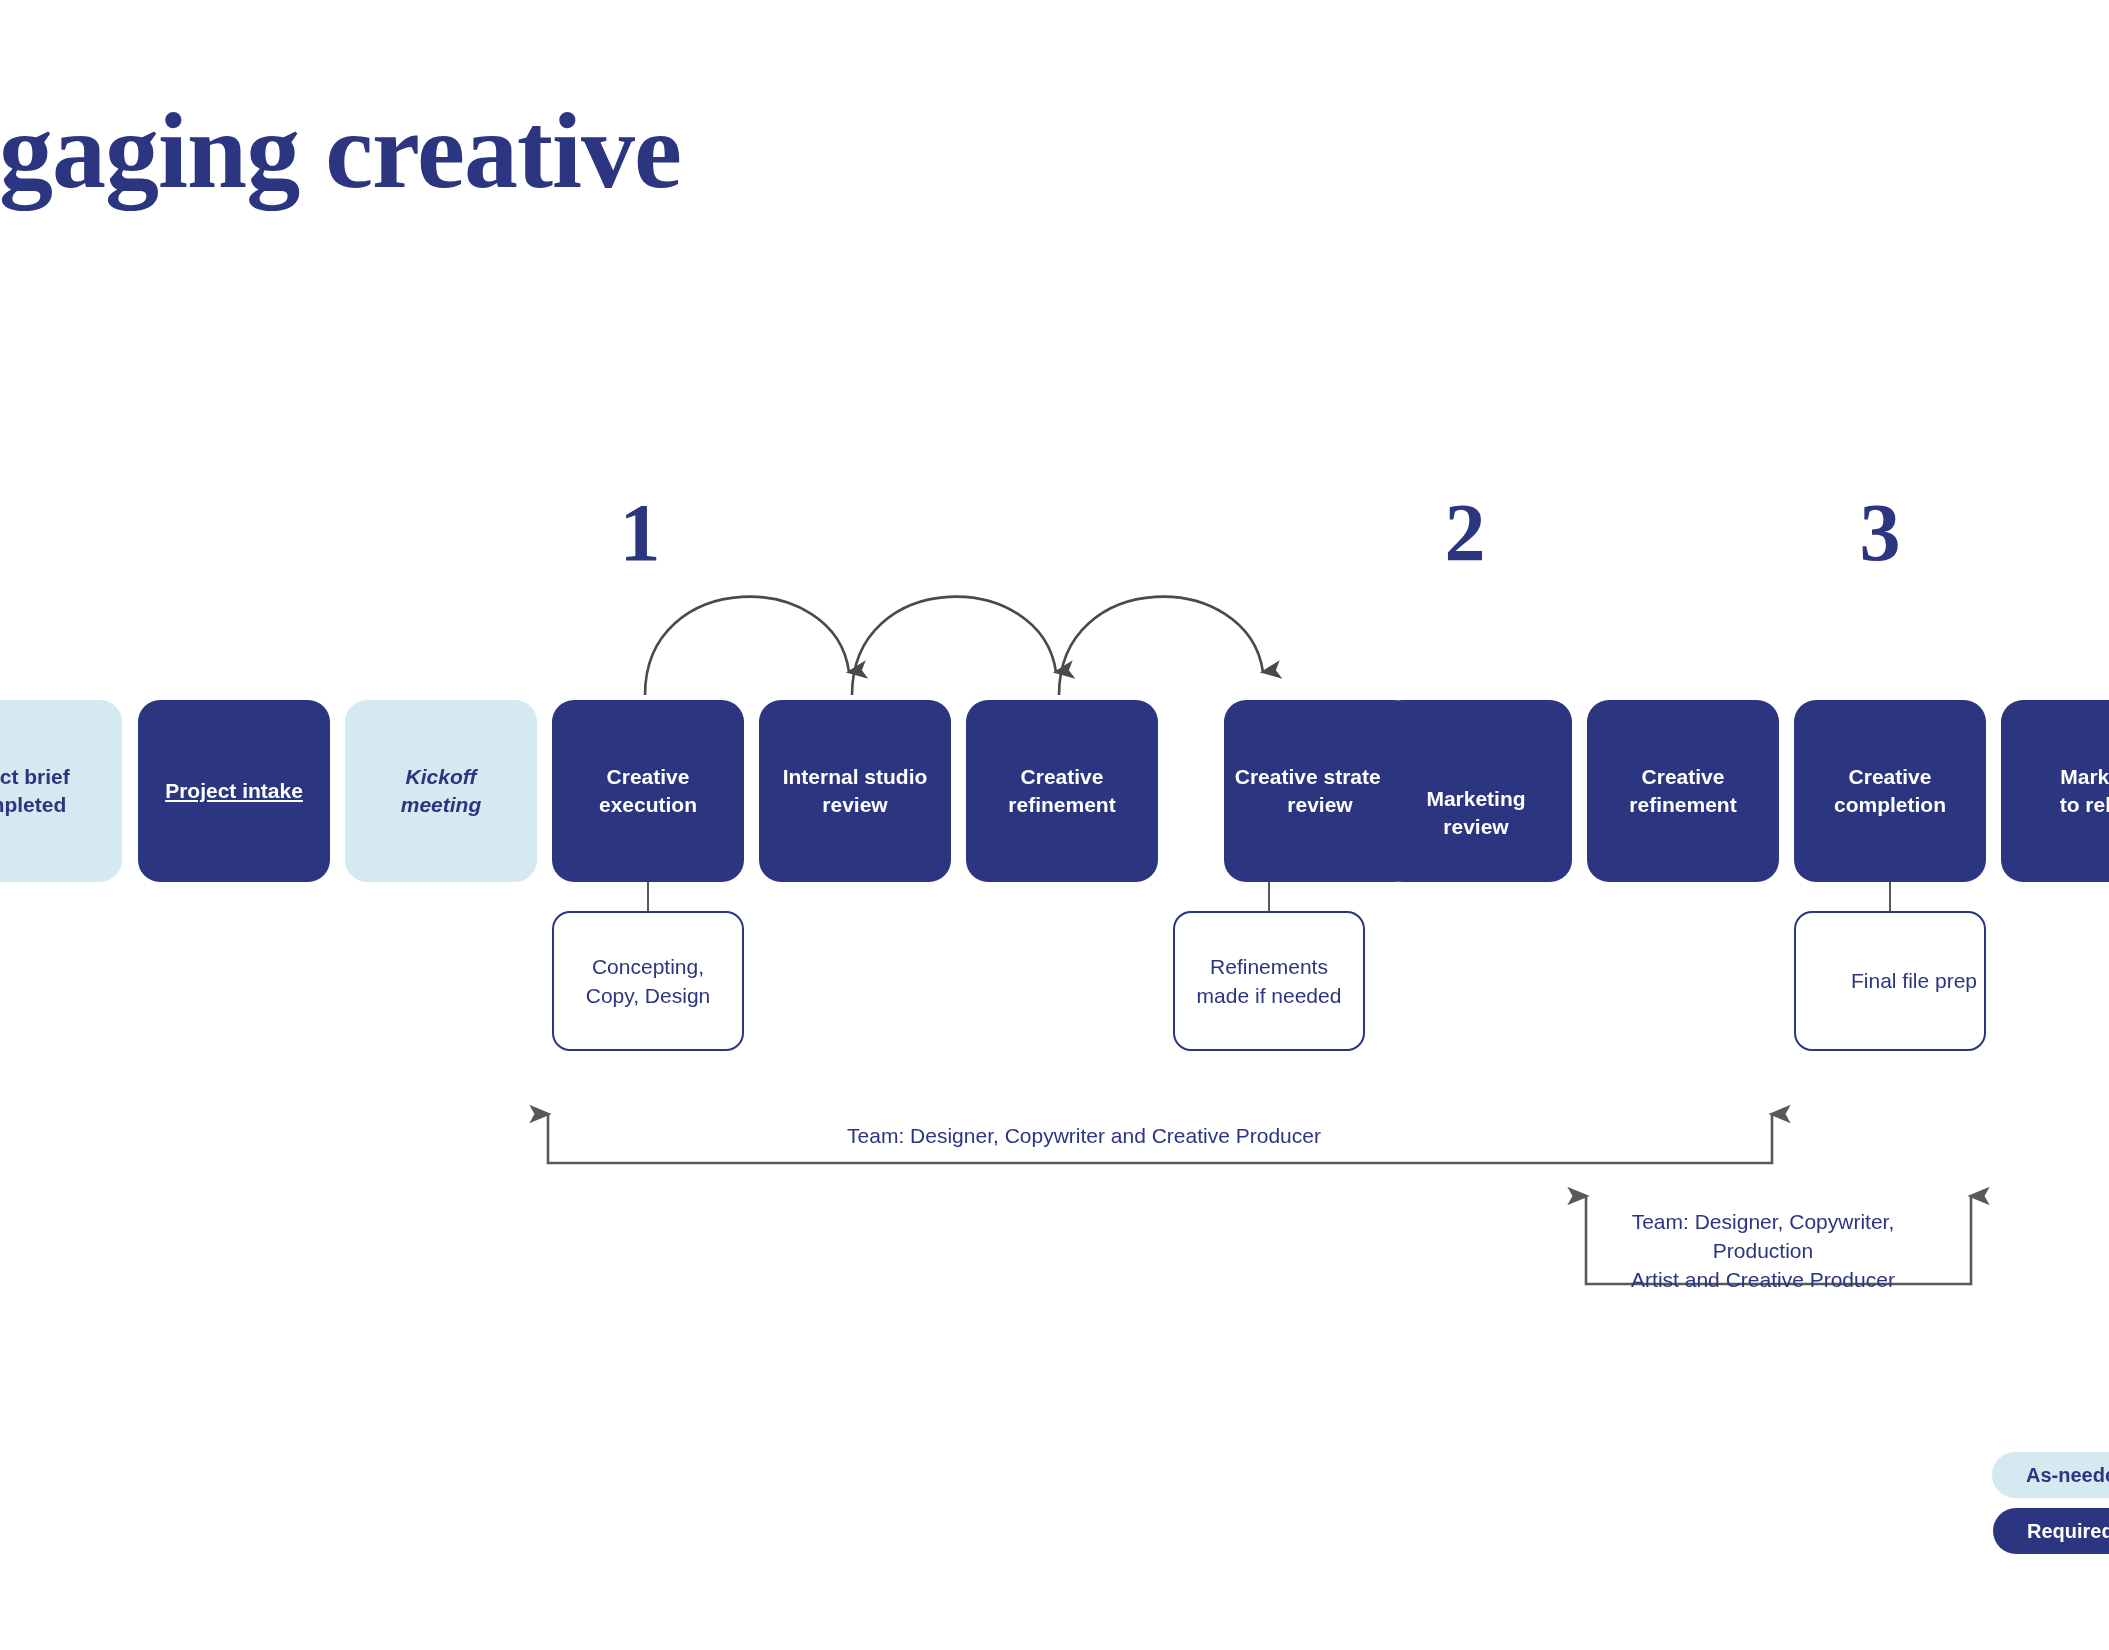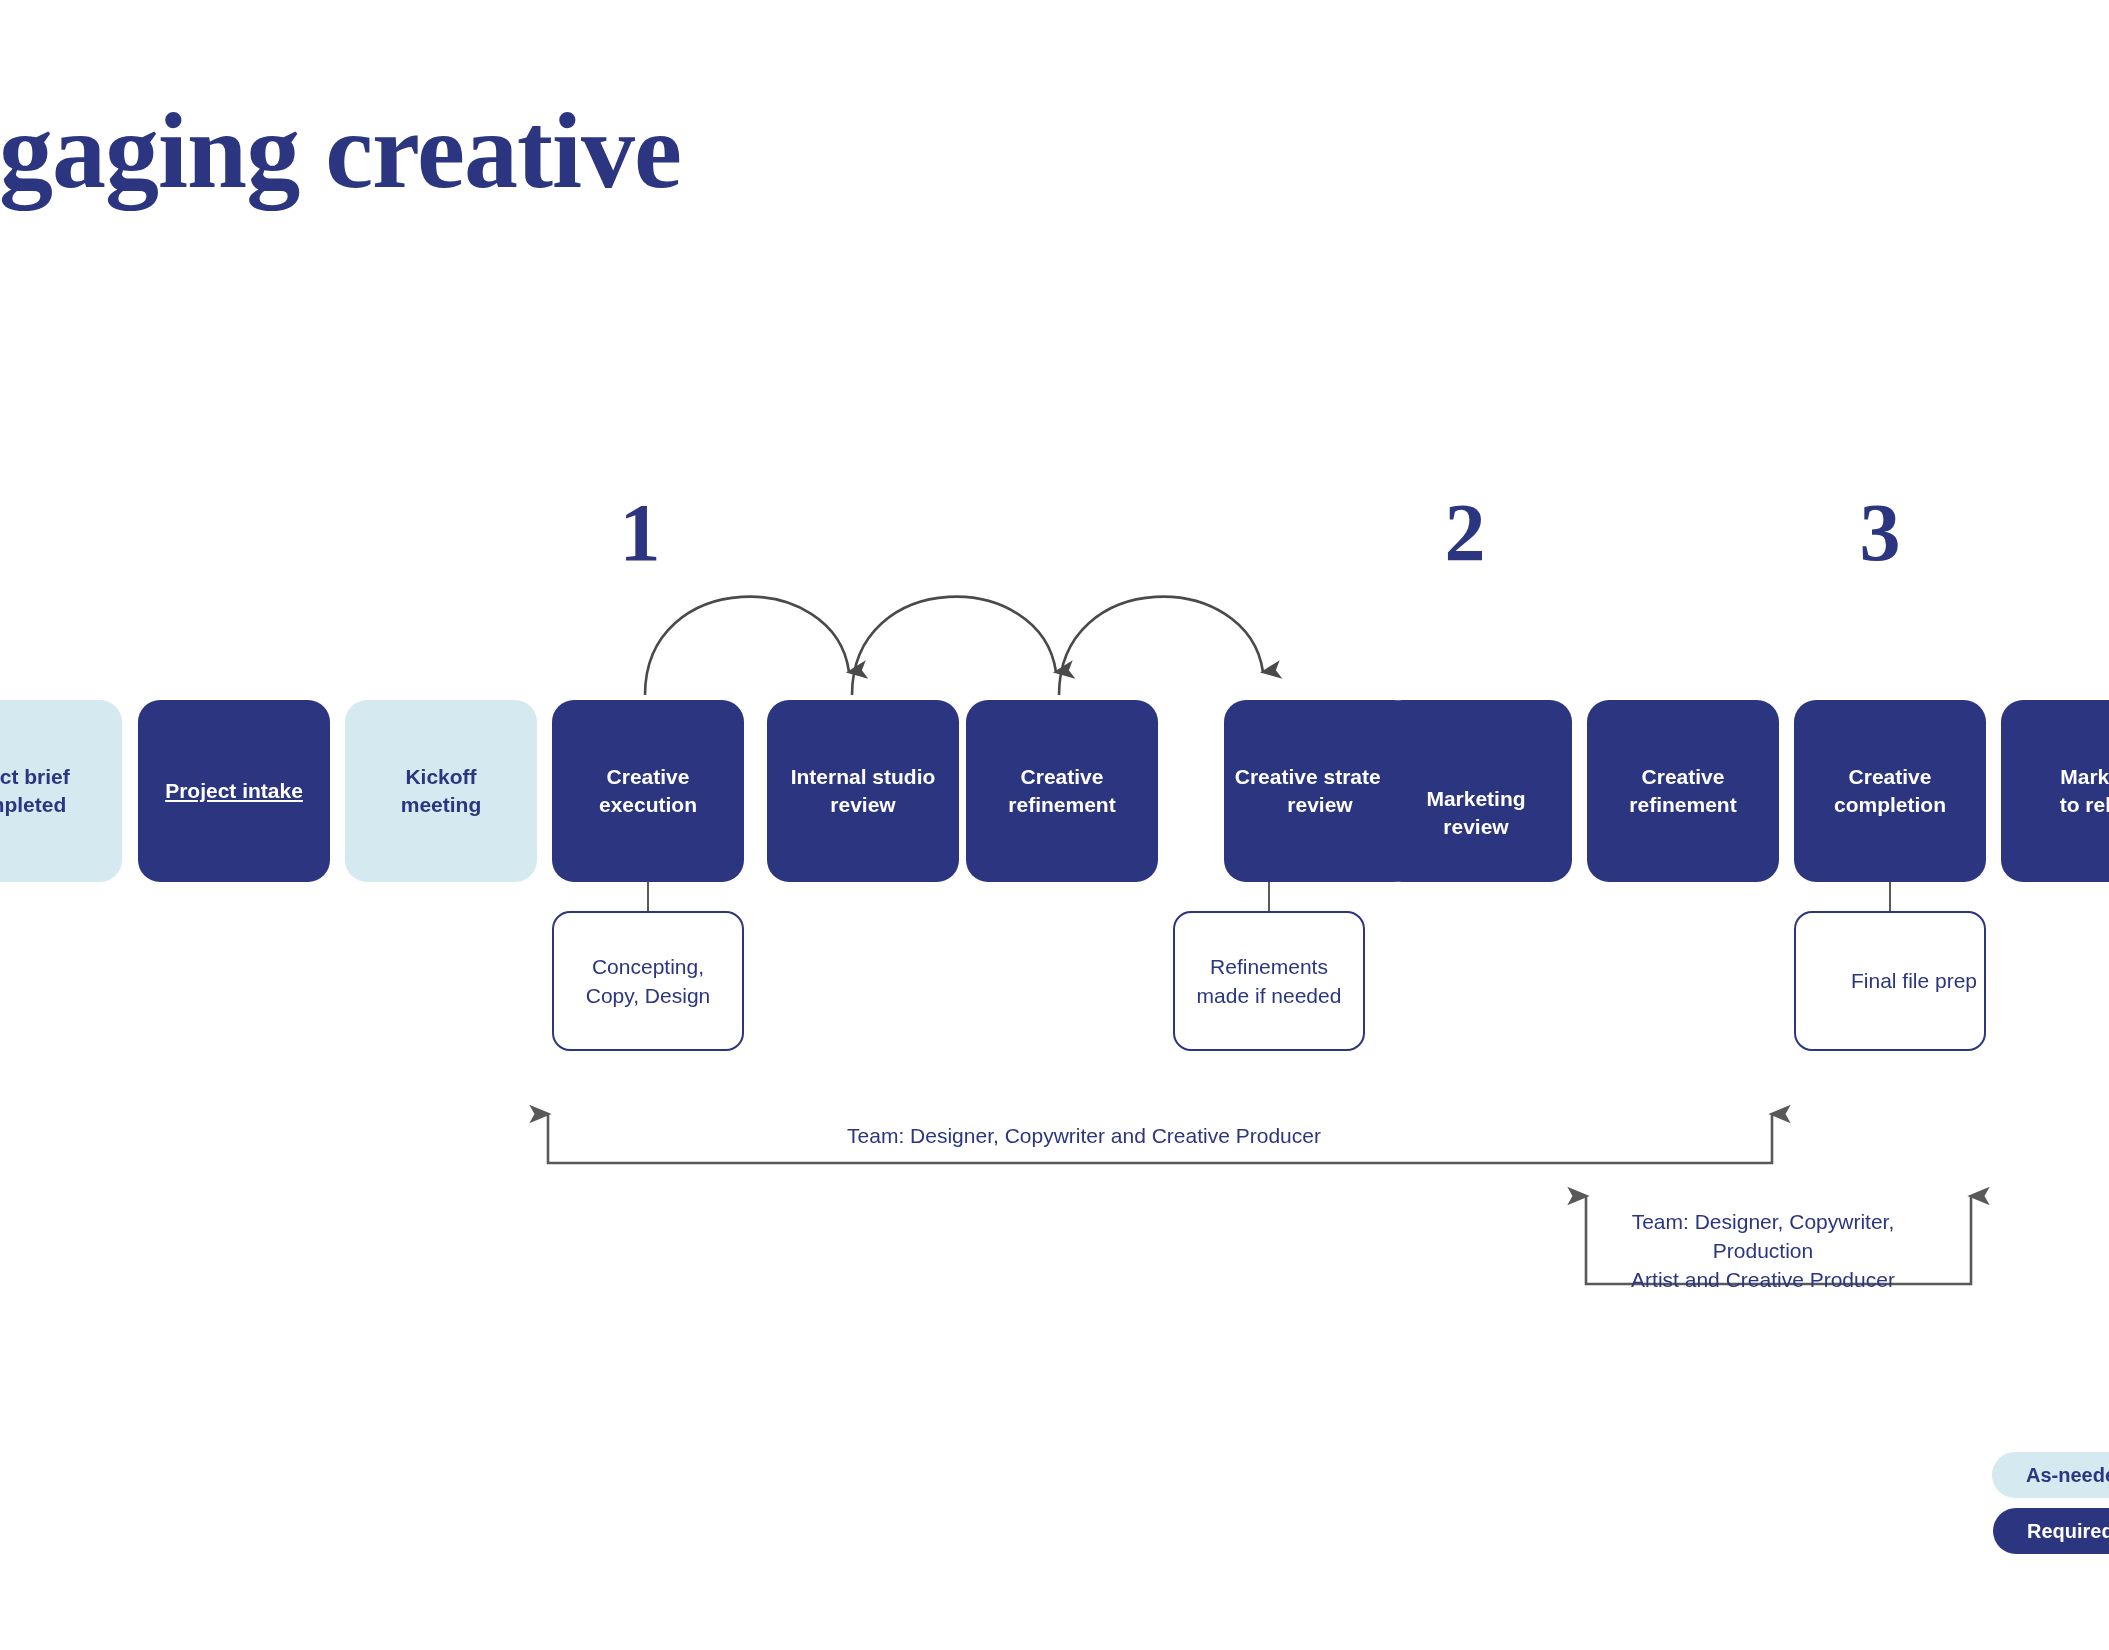--- a/index.html
+++ b/index.html
@@ -172,29 +172,29 @@
     <path d="M 1586,1196 L 1586,1284 L 1971,1284 L 1971,1196" fill="none" stroke="#595959" stroke-width="2.6" marker-start="url(#arrowhead-up)" marker-end="url(#arrowhead-up)"></path>
   </svg>
 
   <div class="stage-box as-needed" style="left:-70px;">
     <span style="white-space:pre-line;">ject brief
 mpleted</span>
   </div>
   <div class="stage-box required" style="left:138px;text-decoration:underline;">
     <span style="white-space:pre-line;">Project intake</span>
   </div>
-  <div class="stage-box as-needed" style="left:345px;">
+  <div class="stage-box as-needed" style="left:345px;font-style:italic;">
     <span style="white-space:pre-line;">Kickoff
 meeting</span>
   </div>
   <div class="stage-box required" style="left:552px;">
     <span style="white-space:pre-line;">Creative
 execution</span>
   </div>
-  <div class="stage-box required" style="left:759px;margin-left:8px;">
+  <div class="stage-box required" style="left:759px;">
     <span style="white-space:pre-line;">Internal studio
 review</span>
   </div>
   <div class="stage-box required" style="left:966px;">
     <span style="white-space:pre-line;">Creative
 refinement</span>
   </div>
   <div class="stage-box required" style="left:1224px;justify-content:center;">
     <span style="white-space:pre-line;">Creative strategy
 review</span>

